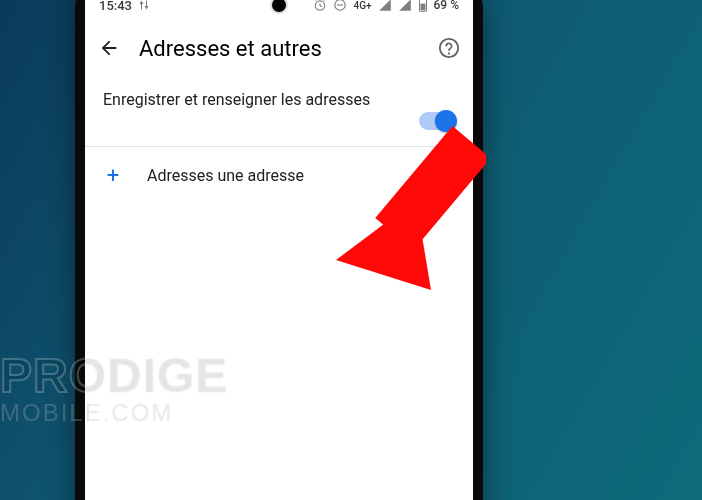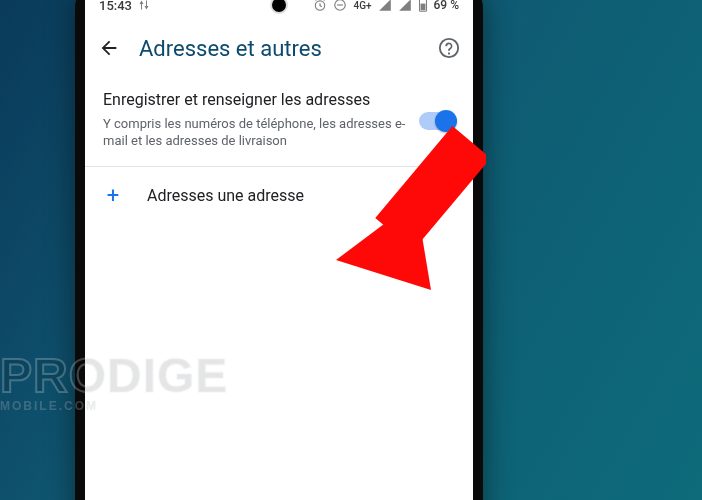--- a/index.html
+++ b/index.html
@@ -59,21 +59,21 @@
     display: flex;
     align-items: center;
     padding: 0 12px;
     gap: 18px;
     color: #202124;
   }
   .header-title {
     font-size: 22px;
     font-weight: 400;
     flex: 1;
-    color: #0c4a6e;
+    color: #000000;
   }
   .icon-btn { width: 24px; height: 24px; display:flex; align-items:center; justify-content:center; cursor:pointer; }
   .setting-block {
     padding: 14px 18px 16px 18px;
     display:flex;
     align-items:flex-start;
     gap:0;
     border-bottom: 1px solid #e2e2e2;
   }
   .setting-text { flex:1; }
@@ -132,22 +132,22 @@
     text-shadow: 0 0 1px rgba(0,0,0,0.1);
   }
   .watermark .l1 {
     font-size: 48px;
     font-weight: 900;
     letter-spacing: 1px;
     -webkit-text-stroke: 2px rgba(230,240,245,0.25);
     color: transparent;
   }
   .watermark .l2 {
-    font-size: 12px;
-    font-weight: 700;
+    font-size: 24px;
+    font-weight: 400;
     letter-spacing: 2px;
     color: rgba(230,240,245,0.22);
     margin-top:-4px;
   }
   .sb-ico { opacity:.75; }
 </style>
 </head>
 <body>
 
 <div class="phone">
@@ -196,21 +196,20 @@
         <svg width="22" height="22" viewBox="0 0 24 24">
             <circle cx="12" cy="12" r="10" fill="none" stroke="#5f6368" stroke-width="2"></circle>
             <path fill="#5f6368" d="M11 17h2v2h-2zM12 6a4 4 0 0 0-4 4h2a2 2 0 1 1 3 1.7c-1 .6-2 1.3-2 2.8V15h2v-.3c0-.7.5-1 1.3-1.6A4 4 0 0 0 12 6z"></path>
           </svg>
       </div>
     </div>
 
     <div class="setting-block">
       <div class="setting-text">
         <div class="setting-title">Enregistrer et renseigner les adresses</div>
-        <div class="setting-sub">Y compris les numéros de téléphone, les adresses e-mail et les adresses de livraison</div>
       </div>
       <div class="toggle">
         <div class="knob"></div>
       </div>
     </div>
 
     <div class="add-row">
       <span class="plus">+</span>
       <span class="add-label">Adresses une adresse</span>
     </div>

